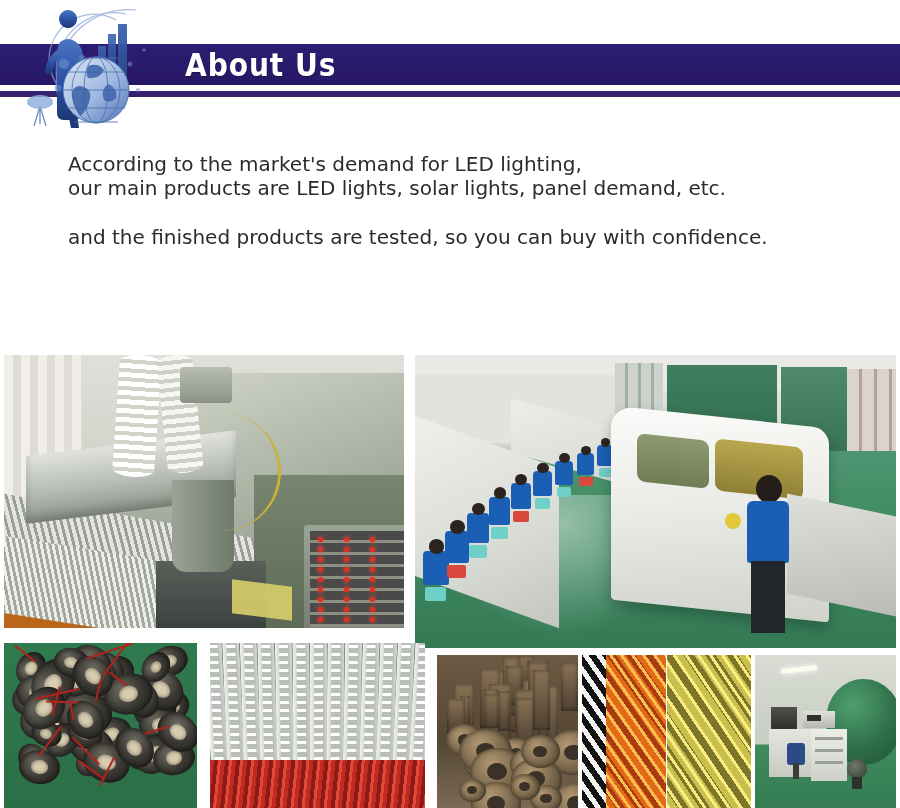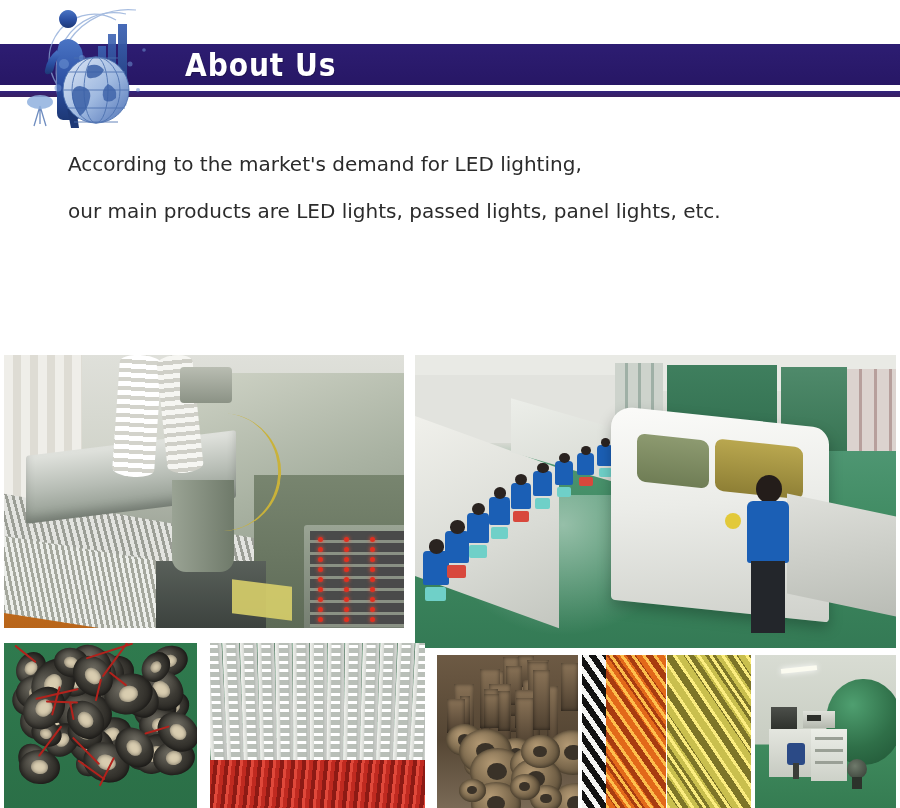--- a/index.html
+++ b/index.html
@@ -81,21 +81,21 @@
     left: 68px;
     top: 152px;
     width: 810px;
   }
   .about-line {
     color: #2b2b2b;
     font-family: "DejaVu Sans", sans-serif;
     font-size: 20px;
     white-space: nowrap;
   }
-  .about-line.l1 { margin-bottom: 23px; }
+  .about-line.l1 { }
   .about-line.l2 { margin-bottom: 25px; }
   .about-line.l3 { margin-bottom: 8px; }
   .about-line.l4 { margin-bottom: 0; }
 
   
   .gallery { position: absolute; left: 0; top: 0; width: 900px; height: 808px; }
   .photo {
     position: absolute;
     overflow: hidden;
     background: #cfcfcf;
@@ -341,21 +341,22 @@
         <path d="M68 84 q12 2 10 12 q-2 12 -10 18 q-8 -12 -8 -22 q1 -8 8 -8 z" fill="#3a5fa6" opacity=".85"></path>
         <path d="M96 82 q10 4 8 14 q-6 6 -12 2 q-4 -10 4 -16 z" fill="#3a5fa6" opacity=".8"></path>
       </svg>
     </div>
 
     <div class="band-title">About Us</div>
   </div>
 
   <div class="about-text">
     <div class="about-line l1">According to the market's demand for LED lighting,</div>
-    <div class="about-line l2">our main products are LED lights, passed lights, panel lights, etc.</div>
+    <div class="about-line l2">our main products are LED lights, solar lights, panel demand, etc.</div>
+    <div class="about-line l4">and the finished products are tested, so you can buy with confidence.</div>
   </div>
 
   <div class="gallery">
 
     <div class="photo p1">
       <div class="bg"></div>
       <div class="wall"></div>
       <div class="curtain"></div>
       <div class="machine"></div>
       <div class="machine2"></div>

